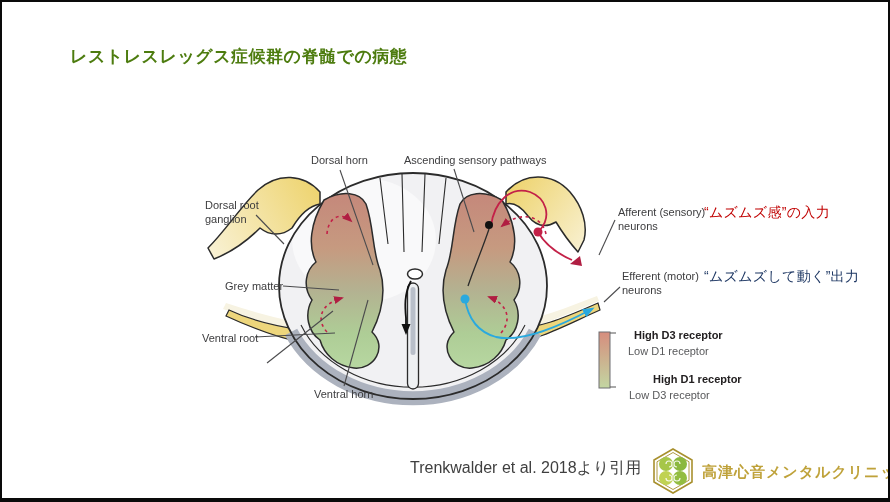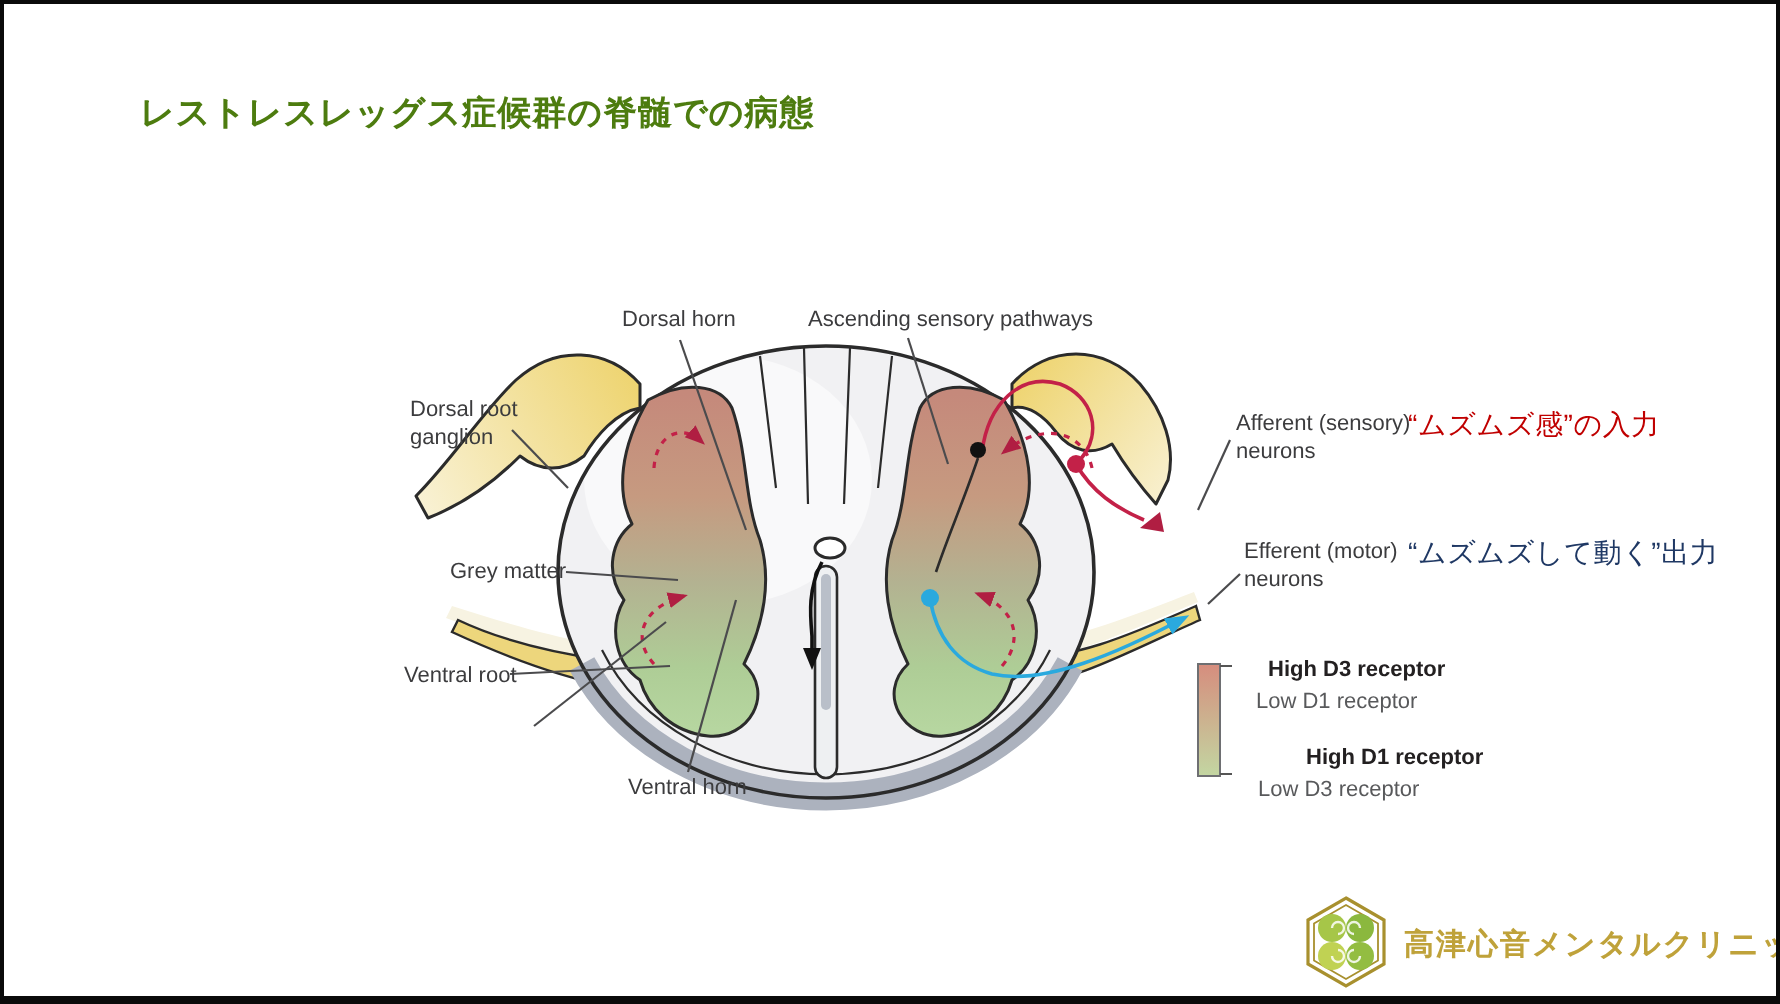--- a/index.html
+++ b/index.html
@@ -171,20 +171,21 @@
   </div>
 
   <div class="abs dlabel b" style="left:632px; top:326px;">High D3 receptor</div>
   <div class="abs dlabel g" style="left:616px; top:342px;padding-left:10px;">Low D1 receptor</div>
   <div class="abs dlabel b" style="left:616px; top:370px;margin-left:35px;">High D1 receptor</div>
   <div class="abs dlabel g" style="left:627px; top:386px;">Low D3 receptor</div>
 
   <div class="abs jp red" style="left:702px; top:202px;">“ムズムズ感”の入力</div>
   <div class="abs jp blue" style="left:702px; top:266px;">“ムズムズして動く”出力</div>
 
+  <div class="abs citation" style="left:408px; top:456px;">Trenkwalder et al. 2018より引用</div>
 
   <svg class="abs" style="left:648px; top:444px;" width="46" height="50" viewBox="0 0 46 50" aria-hidden="true">
     <polygon points="23,3 42,14 42,36 23,47 4,36 4,14" fill="none" stroke="#a8902e" stroke-width="1.6"></polygon>
     <polygon points="23,6.5 39,15.75 39,34.25 23,43.5 7,34.25 7,15.75" fill="none" stroke="#a8902e" stroke-width="0.9"></polygon>
     <g>
       <circle cx="16" cy="18" r="7" fill="#a6c648"></circle>
       <circle cx="30" cy="18" r="7" fill="#8bb83e"></circle>
       <circle cx="16" cy="32" r="7" fill="#c0d253"></circle>
       <circle cx="30" cy="32" r="7" fill="#93bd41"></circle>
       <g fill="none" stroke="#ffffff" stroke-width="1.2" opacity="0.85">

